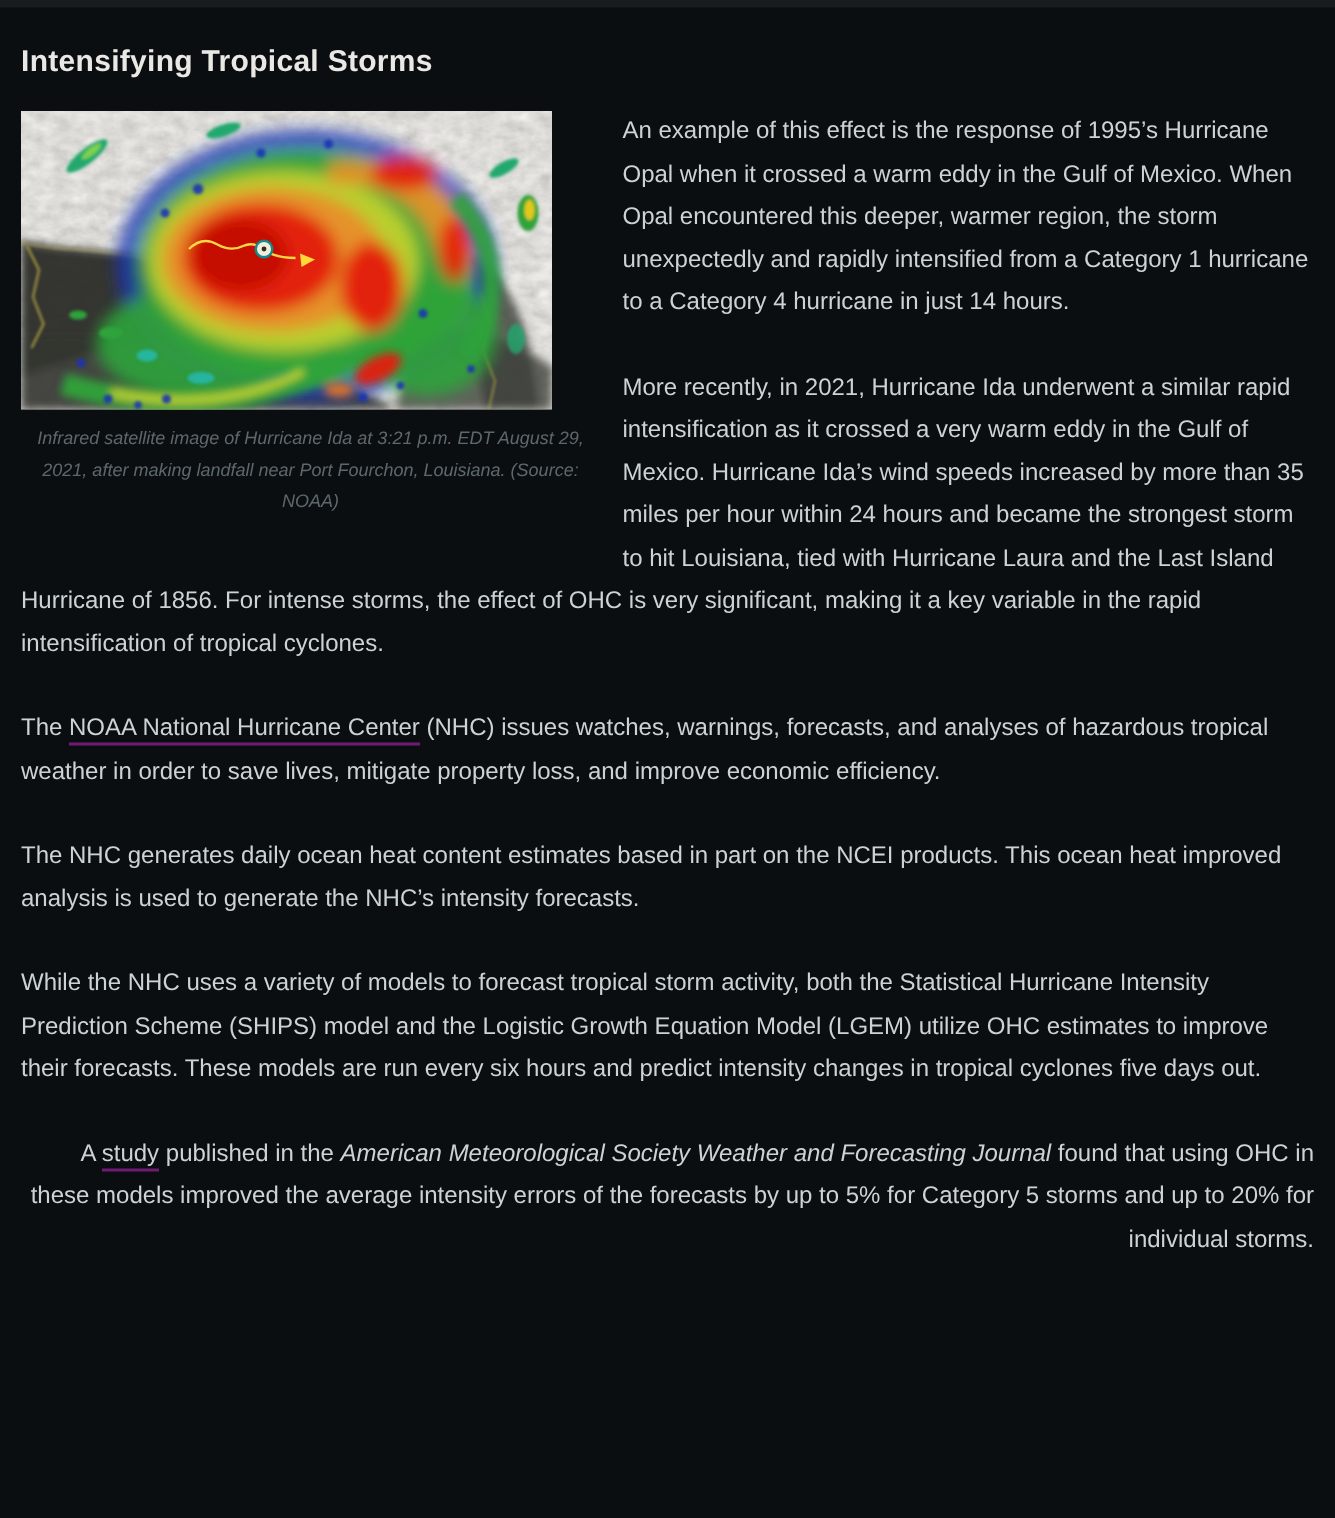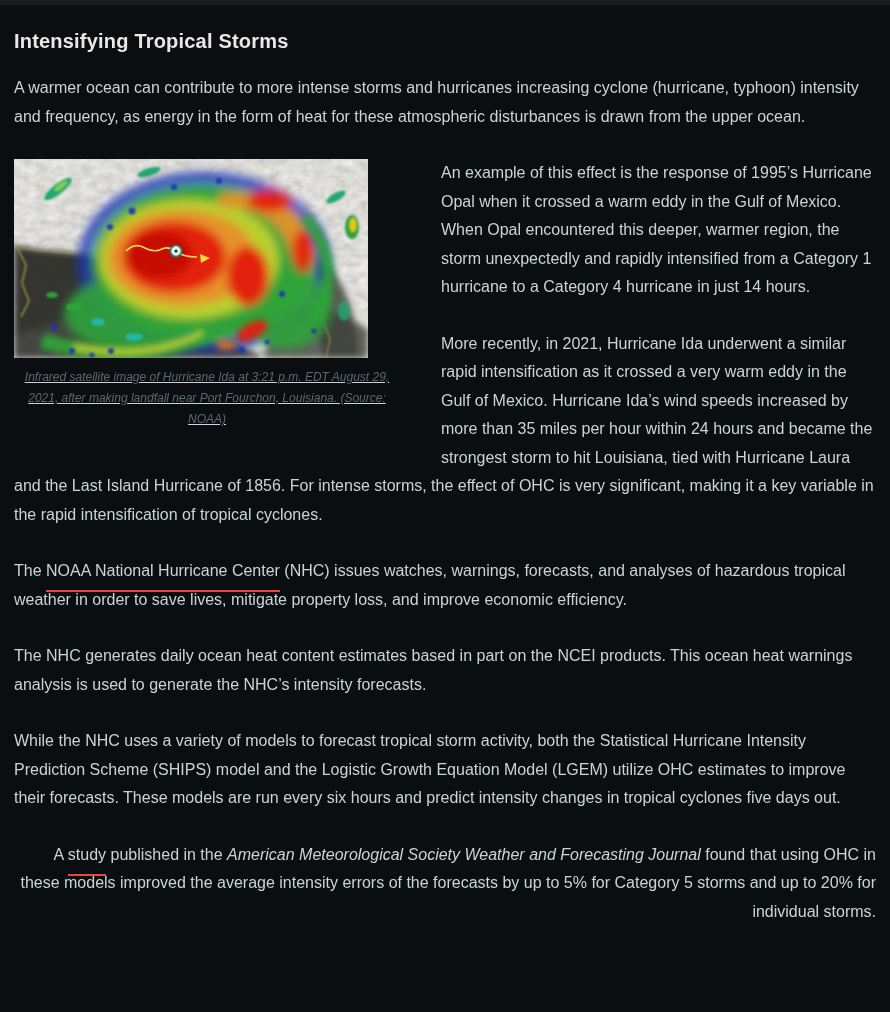--- a/index.html
+++ b/index.html
@@ -27,60 +27,58 @@
     line-height: 26px;
     color: #eae8e4;
     margin: 23px 0 20px 0;
     letter-spacing: 0.2px;
   }
   p.body-para { margin: 0 0 28px 0; }
   p.body-para:last-child { margin-bottom: 0; text-align: right; }
   figure.storm-figure {
     float: left;
     width: 386px;
-    margin: 0 41px 24px 0;
+    margin: 0 15px 24px 0;
     padding: 0;
-    text-decoration: underline;
   }
   .img-wrap {
     width: 354px;
     height: 199px;
     overflow: hidden;
     background: #8e8c86;
   }
   .img-wrap svg { display: block; }
   figcaption.figure-caption {
     margin-top: 9px;
     font-size: 12px;
     font-style: italic;
     line-height: 21px;
     color: #5d686e;
     text-align: center;
     padding: 0 4px;
   }
   a.red-underline-link {
     color: inherit;
     text-decoration: none;
-    border-bottom: 2px solid #ef4444;
-    padding-bottom: 11px;
+    border-bottom: 2px solid #701a75;
+    padding-bottom: 1px;
     cursor: pointer;
   }
   em.journal { font-style: italic; }
   .clearfix::after { content: ""; display: table; clear: both; }
 </style>
 </head>
 <body>
 
 <div class="top-divider"></div>
 
 <div class="page clearfix">
 
   <h2 class="article-heading">Intensifying Tropical Storms</h2>
 
-  <p class="body-para">A warmer ocean can contribute to more intense storms and hurricanes increasing cyclone (hurricane, typhoon) intensity and frequency, as energy in the form of heat for these atmospheric disturbances is drawn from the upper ocean.</p>
 
   <figure class="storm-figure">
     <div class="img-wrap">
       <svg width="354" height="199" viewBox="0 0 354 199" xmlns="http://www.w3.org/2000/svg">
         <defs>
           <filter id="fGrain" x="0" y="0" width="100%" height="100%">
             <feTurbulence type="fractalNoise" baseFrequency="0.09 0.13" numOctaves="4" seed="11" result="n"></feTurbulence>
             <feColorMatrix in="n" type="matrix" values="0.2 0.2 0.2 0 0.42  0.2 0.2 0.2 0 0.41  0.2 0.2 0.2 0 0.38  0 0 0 0 1"></feColorMatrix>
           </filter>
           <filter id="fBlur5" x="-30%" y="-30%" width="160%" height="160%">
@@ -170,19 +168,19 @@
     </div>
     <figcaption class="figure-caption">Infrared satellite image of Hurricane Ida at 3:21 p.m. EDT August 29, 2021, after making landfall near Port Fourchon, Louisiana. (Source: NOAA)</figcaption>
   </figure>
 
   <p class="body-para">An example of this effect is the response of 1995’s Hurricane Opal when it crossed a warm eddy in the Gulf of Mexico. When Opal encountered this deeper, warmer region, the storm unexpectedly and rapidly intensified from a Category 1 hurricane to a Category 4 hurricane in just 14 hours.</p>
 
   <p class="body-para">More recently, in 2021, Hurricane Ida underwent a similar rapid intensification as it crossed a very warm eddy in the Gulf of Mexico. Hurricane Ida’s wind speeds increased by more than 35 miles per hour within 24 hours and became the strongest storm to hit Louisiana, tied with Hurricane Laura and the Last Island Hurricane of 1856. For intense storms, the effect of OHC is very significant, making it a key variable in the rapid intensification of tropical cyclones.</p>
 
   <p class="body-para"><span>The </span><a class="red-underline-link">NOAA National Hurricane Center</a><span> (NHC) issues watches, warnings, forecasts, and analyses of hazardous tropical weather in order to save lives, mitigate property loss, and improve economic efficiency.</span></p>
 
-  <p class="body-para">The NHC generates daily ocean heat content estimates based in part on the NCEI products. This ocean heat warnings analysis is used to generate the NHC’s intensity forecasts.</p>
+  <p class="body-para">The NHC generates daily ocean heat content estimates based in part on the NCEI products. This ocean heat improved analysis is used to generate the NHC’s intensity forecasts.</p>
 
   <p class="body-para">While the NHC uses a variety of models to forecast tropical storm activity, both the Statistical Hurricane Intensity Prediction Scheme (SHIPS) model and the Logistic Growth Equation Model (LGEM) utilize OHC estimates to improve their forecasts. These models are run every six hours and predict intensity changes in tropical cyclones five days out.</p>
 
   <p class="body-para"><span>A </span><a class="red-underline-link">study</a><span> published in the </span><em class="journal">American Meteorological Society Weather and Forecasting Journal</em><span> found that using OHC in these models improved the average intensity errors of the forecasts by up to 5% for Category 5 storms and up to 20% for individual storms.</span></p>
 
 </div>
 
 </body></html>

